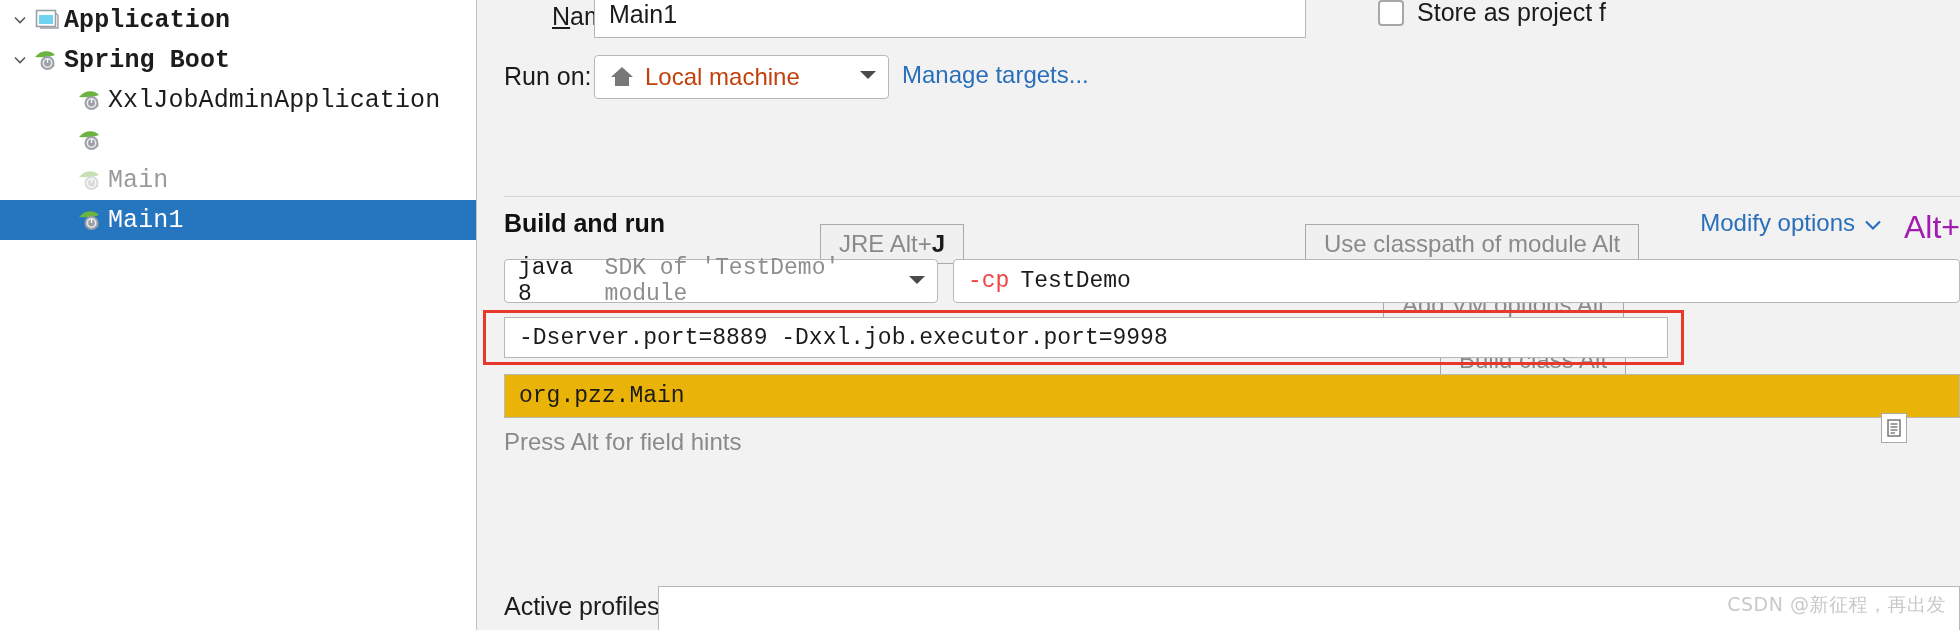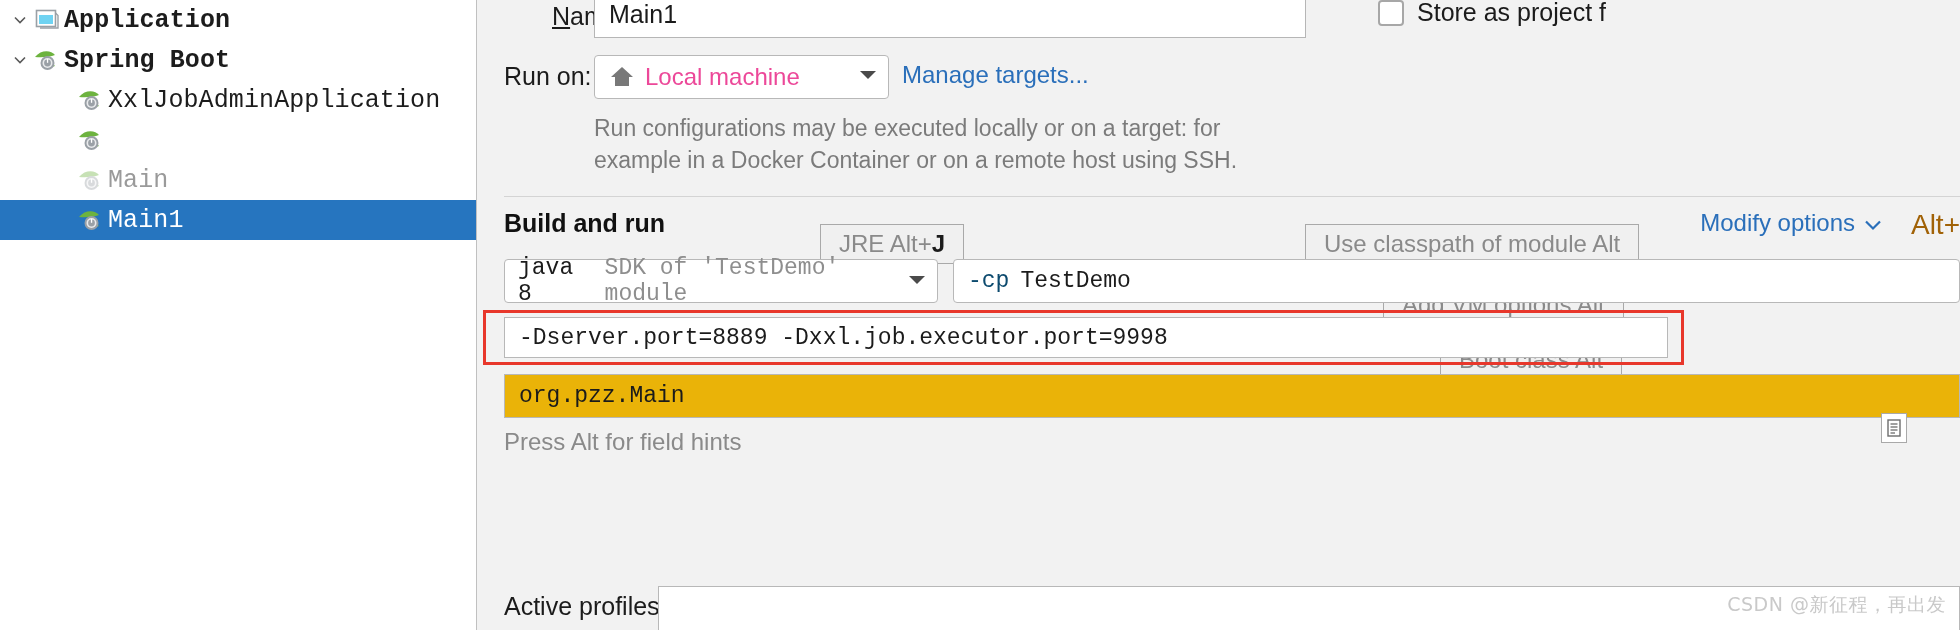--- a/index.html
+++ b/index.html
@@ -101,21 +101,21 @@
   .runon-combo {
     position: absolute; left: 116px; top: 55px;
     width: 295px; height: 44px;
     background: #ffffff;
     border: 1px solid #b8b8b8;
     border-radius: 4px;
     display: flex; align-items: center;
     padding: 0 10px 0 14px;
   }
   .home-icon { width: 26px; height: 26px; margin-right: 10px; flex: 0 0 auto; }
-  .combo-text { font-size: 24px; color: #ec4899; flex: 1; }
+  .combo-text { font-size: 24px; color: #c2410c; flex: 1; }
   .combo-arrow { margin-left: auto; }
   .manage-link {
     position: absolute; left: 424px; top: 61px;
     font-size: 24px;
     color: #2a6fba;
   }
   .hint-para {
     position: absolute; left: 116px; top: 112px;
     width: 700px;
     font-size: 23px;
@@ -135,21 +135,21 @@
     position: absolute; left: 26px; top: 209px;
     font-size: 25px; font-weight: bold; color: #111111;
   }
   .modify-link {
     position: absolute; right: 78px; top: 209px;
     font-size: 24px; color: #2a6fba;
     display: flex; gap: 9px;
   }
   .modify-alt {
     position: absolute; right: 0px; top: 209px;
-    font-size: 28px; color: #a16207; text-align: right;
+    font-size: 32px; color: #a21caf; text-align: right;
   }
 
   
   .badge {
     position: absolute;
     background: #f0f0f0;
     border: 1px solid #a9a9a9;
     display: flex; align-items: center;
     padding: 0 18px;
     font-size: 24px;
@@ -181,21 +181,21 @@
     position: absolute; left: 475px; top: 259px;
     width: 1007px; height: 44px;
     background: #ffffff;
     border: 1px solid #b8b8b8;
     border-radius: 4px;
     display: flex; align-items: center;
     padding-left: 14px;
     font-family: "Liberation Mono", monospace;
     font-size: 23px;
   }
-  .cp-flag { color: #0c4a6e; }
+  .cp-flag { color: #ef4444; }
   .cp-val  { color: #1b1b1b; margin-left: 11px; }
 
   
   .vm-highlight {
     position: absolute; left: 5px; top: 310px;
     width: 1201px; height: 55px;
     border: 3px solid #e8372b;
   }
   .vm-field {
     position: absolute; left: 26px; top: 317px;
@@ -372,42 +372,41 @@
       </span>
       <span class="combo-text">Local machine</span>
       <span class="combo-arrow">
         <svg width="20" height="14" viewBox="0 0 20 14">
             <path d="M2 3 L10 11 L18 3 Z" fill="#4a4a4a"></path>
           </svg>
       </span>
     </div>
     <div class="manage-link">Manage targets...</div>
 
-    <div class="hint-para">Run configurations may be executed locally or on a target: for example in a Docker Container or on a remote host using SSH.</div>
 
     <div class="divider"></div>
 
     <div class="section-title">Build and run</div>
     <div class="modify-link">
       <span>Modify options</span>
       <span>
         <svg width="18" height="12" viewBox="0 0 18 12">
             <path d="M2 2.5 L9 9.5 L16 2.5" fill="none" stroke="#2a6fba" stroke-width="2.2"></path>
           </svg>
       </span>
     </div>
     <div class="modify-alt">Alt+</div>
 
     <div class="badge badge-jre">
         <span>JRE Alt+</span>
         <b>J</b>
       </div>
     <div class="badge badge-cp">Use classpath of module Alt</div>
     <div class="badge badge-vm">Add VM options Alt</div>
-    <div class="badge badge-main">Boot class Alt</div>
+    <div class="badge badge-main">Build class Alt</div>
 
     <div class="sdk-combo">
       <span class="sdk-main">java 8</span>
       <span class="sdk-sub">SDK of 'TestDemo' module</span>
       <span class="combo-arrow">
         <svg width="20" height="14" viewBox="0 0 20 14">
             <path d="M2 3 L10 11 L18 3 Z" fill="#4a4a4a"></path>
           </svg>
       </span>
     </div>

